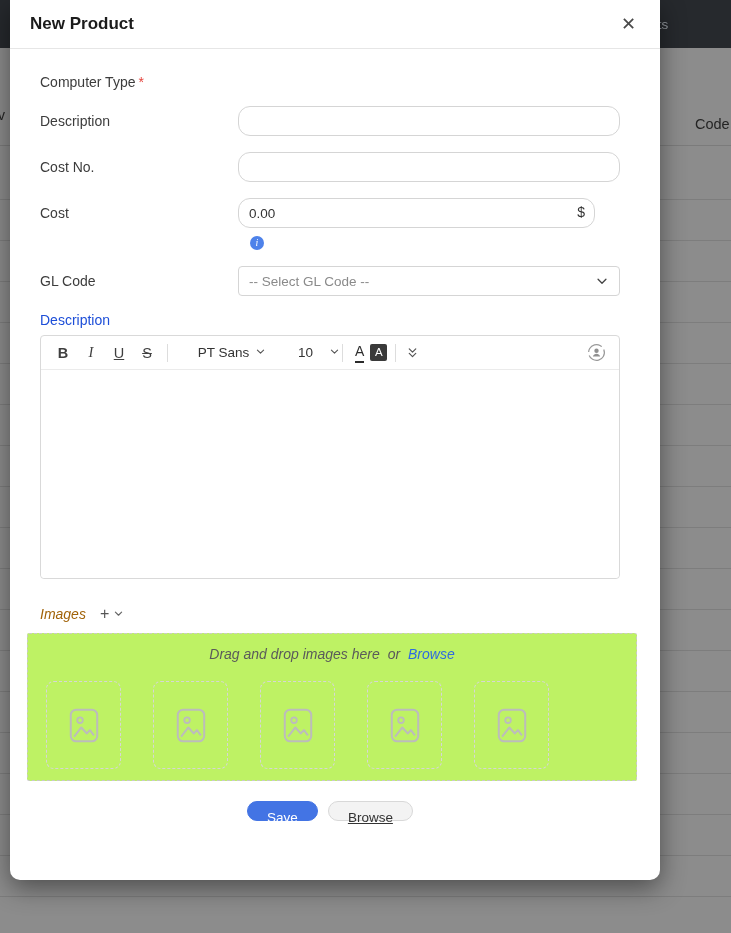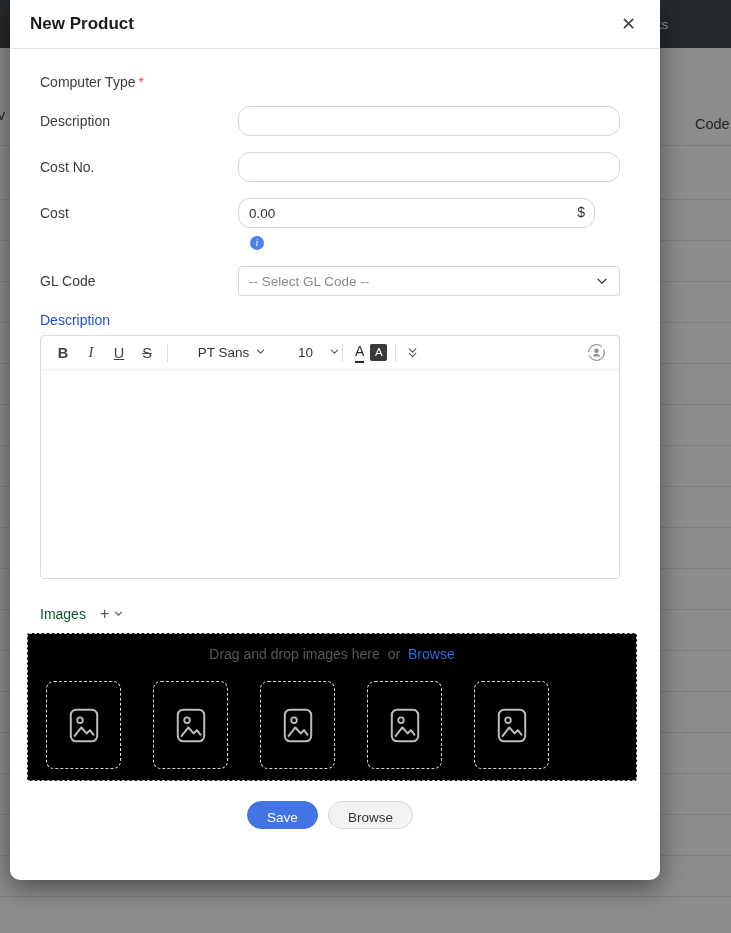--- a/index.html
+++ b/index.html
@@ -92,40 +92,41 @@
   .tselect.font { width:112px; justify-content:center; }
   .tselect.size { width:42px; justify-content:space-between; margin-left:10px; }
   .color-btn { position:relative; font-size:14px; color:#2f2f2f; padding-bottom:2px; border-bottom:2.5px solid #2b2b2b; margin:0 6px 0 4px; background:none; border-top:none; border-left:none; border-right:none; cursor:pointer; }
   .bgcolor-btn { width:17px; height:17px; background:#3a3a3a; color:#fff; font-size:11.5px; line-height:17px; text-align:center; border:none; border-radius:2px; margin-right:6px; cursor:pointer; }
   .more-btn { background:none; border:none; cursor:pointer; display:flex; flex-direction:column; align-items:center; margin-left:2px; }
   .more-btn svg { display:block; }
   .zia-btn { margin-left:auto; background:none; border:none; cursor:pointer; display:flex; }
   .editor-area { flex:1; background:#fff; border-radius:0 0 4px 4px; }
 
   .images-head { display:flex; align-items:center; margin:26px 0 10px; }
-  .images-lbl { font-size:14px; color:#14532d; }
+  .images-lbl { font-size:14px; color:#a16207;font-style:italic; }
   .add-btn { background:none; border:none; cursor:pointer; display:flex; align-items:center; margin-left:14px; color:#555; }
   .add-plus { font-size:16px; color:#555; margin-right:4px; font-weight:400; }
 
   .dropzone {
     margin-left:-13px; width:610px; height:148px;
-    border:1px dashed #c9c9c9; border-radius:2px; background:#000000;
+    border:1px dashed #c9c9c9; border-radius:2px; background:#bef264;
     padding-top:12px;
+    font-style:italic;
   }
   .drop-text { text-align:center; font-size:14px; color:#5a5a5a; }
   .drop-text .or { margin:0 4px; color:#5a5a5a; }
   .browse { color:#2f6ae0; cursor:pointer; text-decoration:none; font-weight:500; }
   .thumbs { display:flex; gap:32px; padding-left:18px; margin-top:19px; }
   .thumb {
     width:75px; height:88px; border:1px dashed #d6d6d6; border-radius:8px;
     display:flex; align-items:center; justify-content:center;
   }
 
   .btn-row { display:flex; justify-content:center; gap:10px; margin-top:20px; }
-  .btn { height:28px; border-radius:15px; font-size:13.5px; cursor:pointer; padding:8px 19px; font-family:"Liberation Sans", sans-serif; }
+  .btn { height:20px; border-radius:15px; font-size:13.5px; cursor:pointer; padding:8px 19px; font-family:"Liberation Sans", sans-serif;text-decoration:underline; }
   .btn.save { background:#4374e4; color:#fff; border:1px solid #4374e4; }
   .btn.cancel { background:#f3f3f3; color:#333; border:1px solid #d8d8d8; }
 </style>
 </head>
 <body>
 
 <div class="backdrop">
   <div class="navbar">
     <span class="nav-partial p1">cts</span>
     <span class="nav-partial p2">Ma</span>

